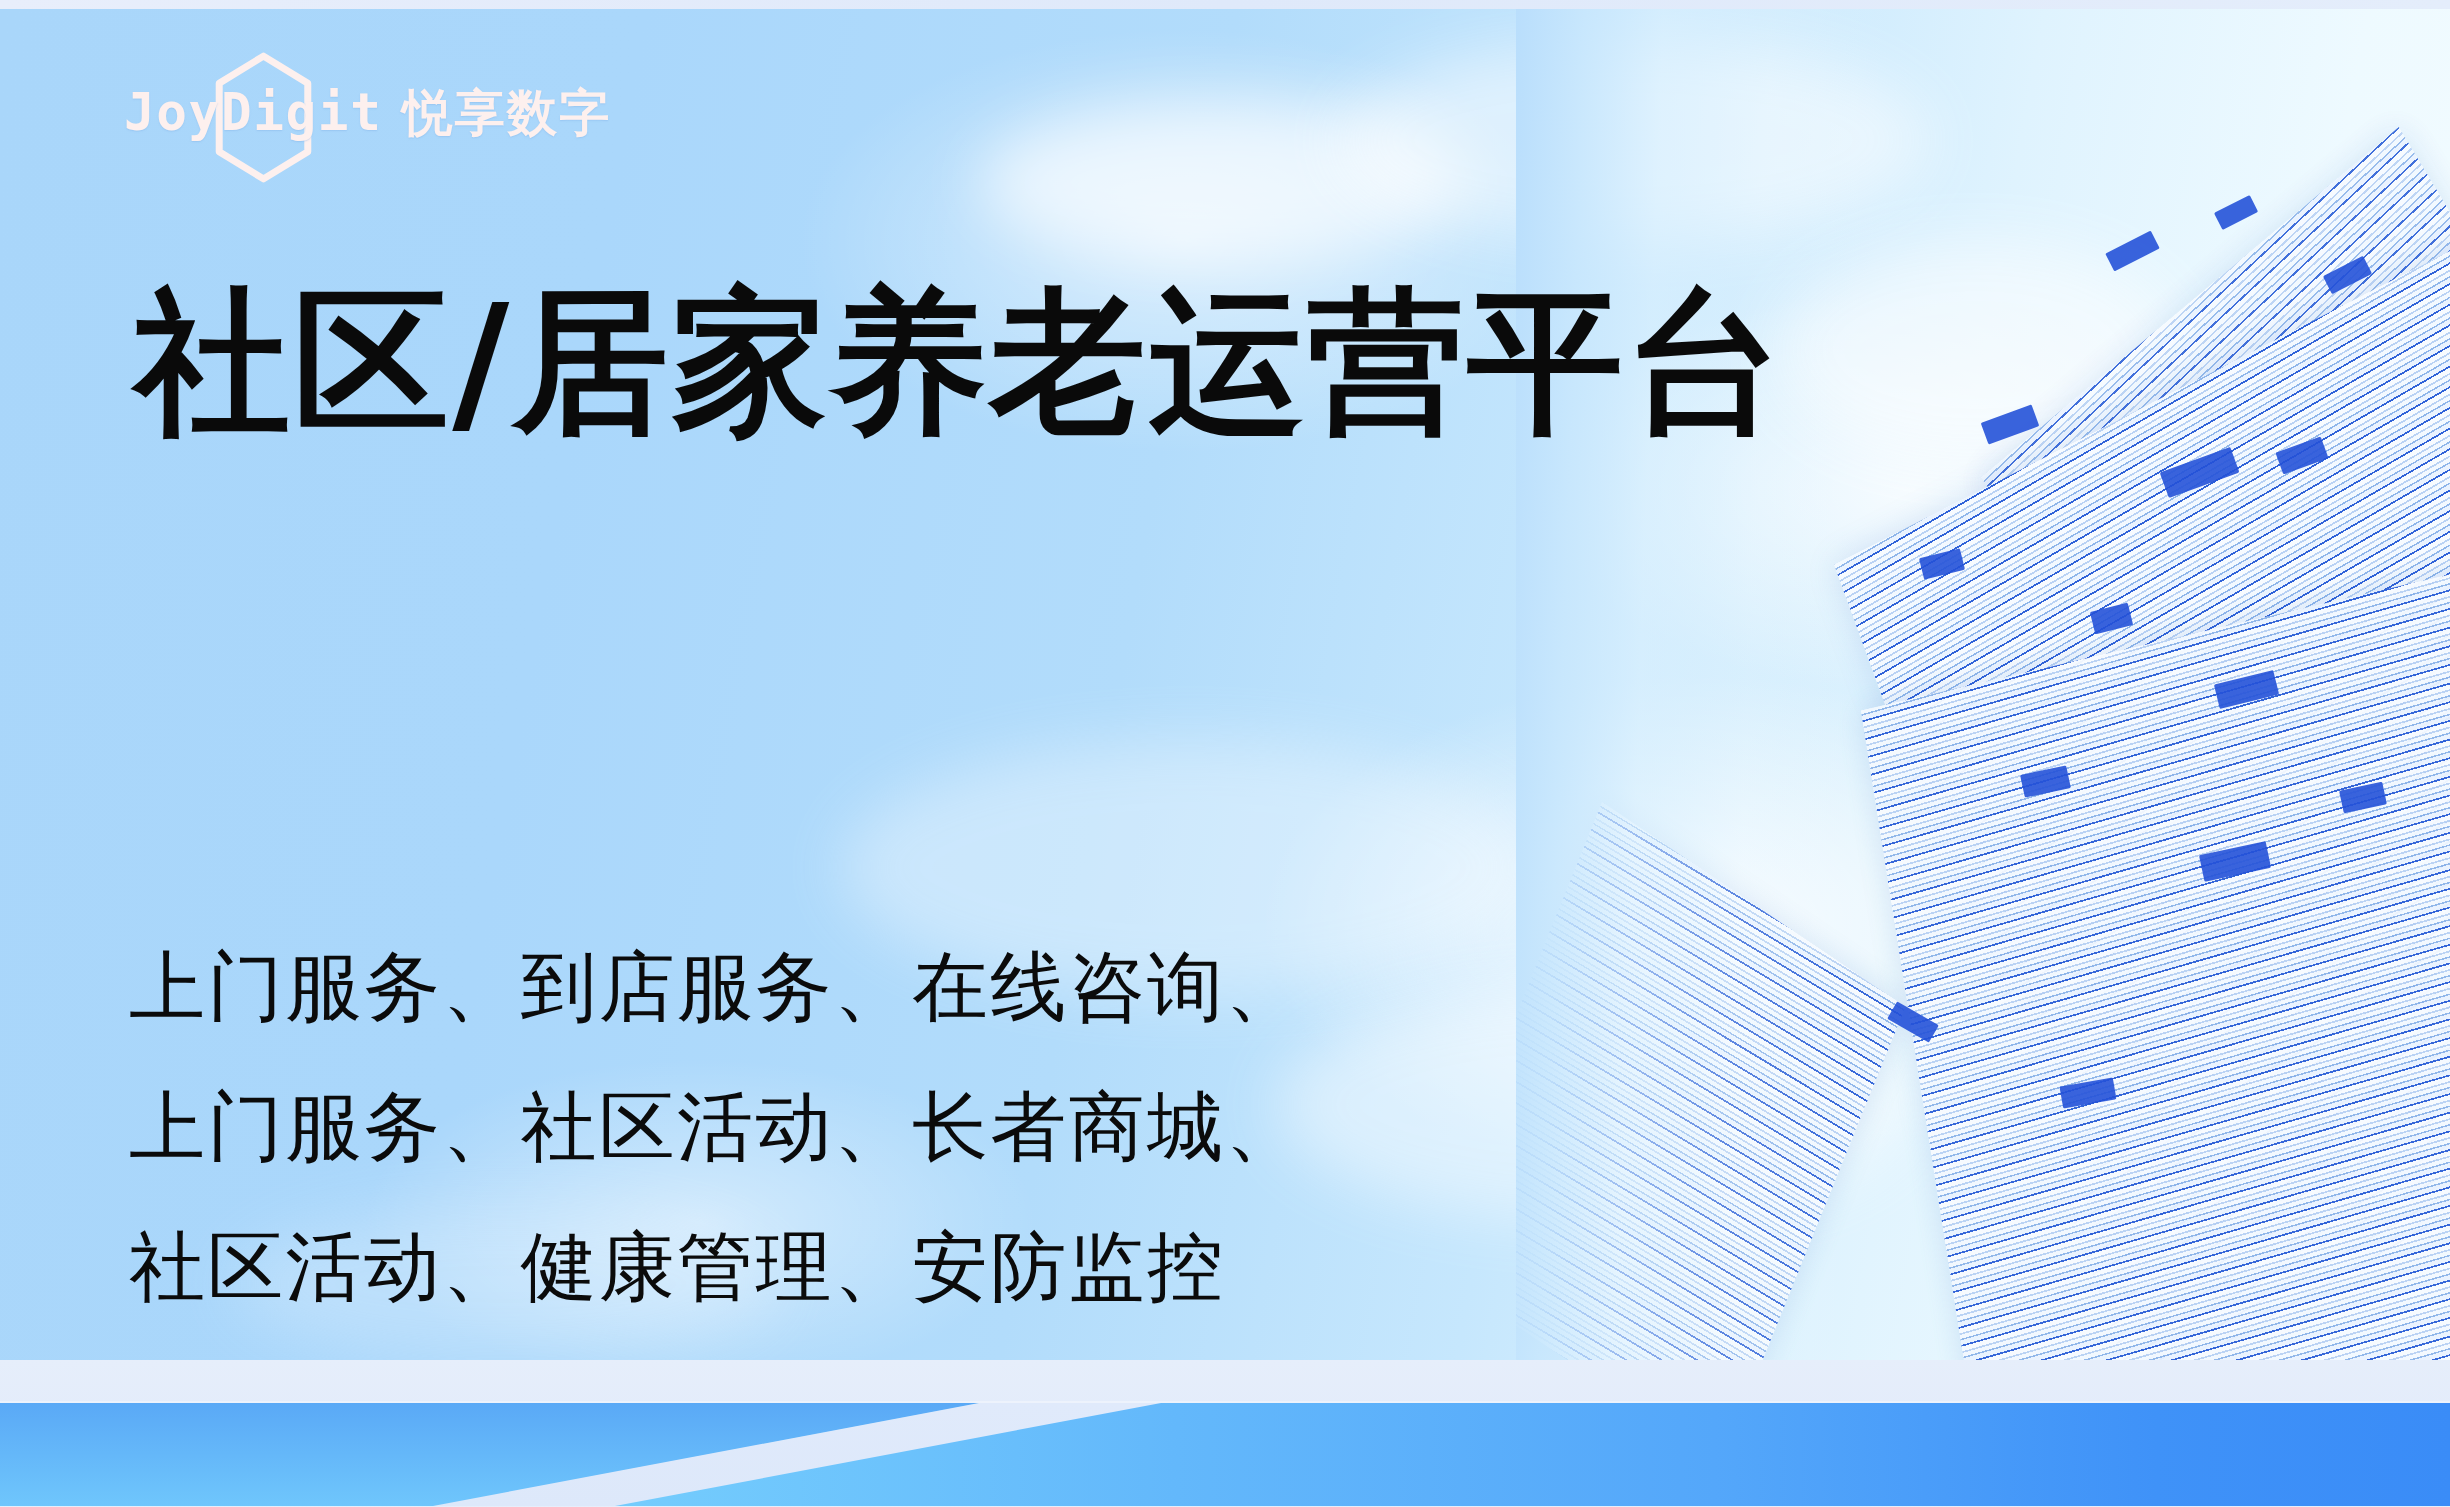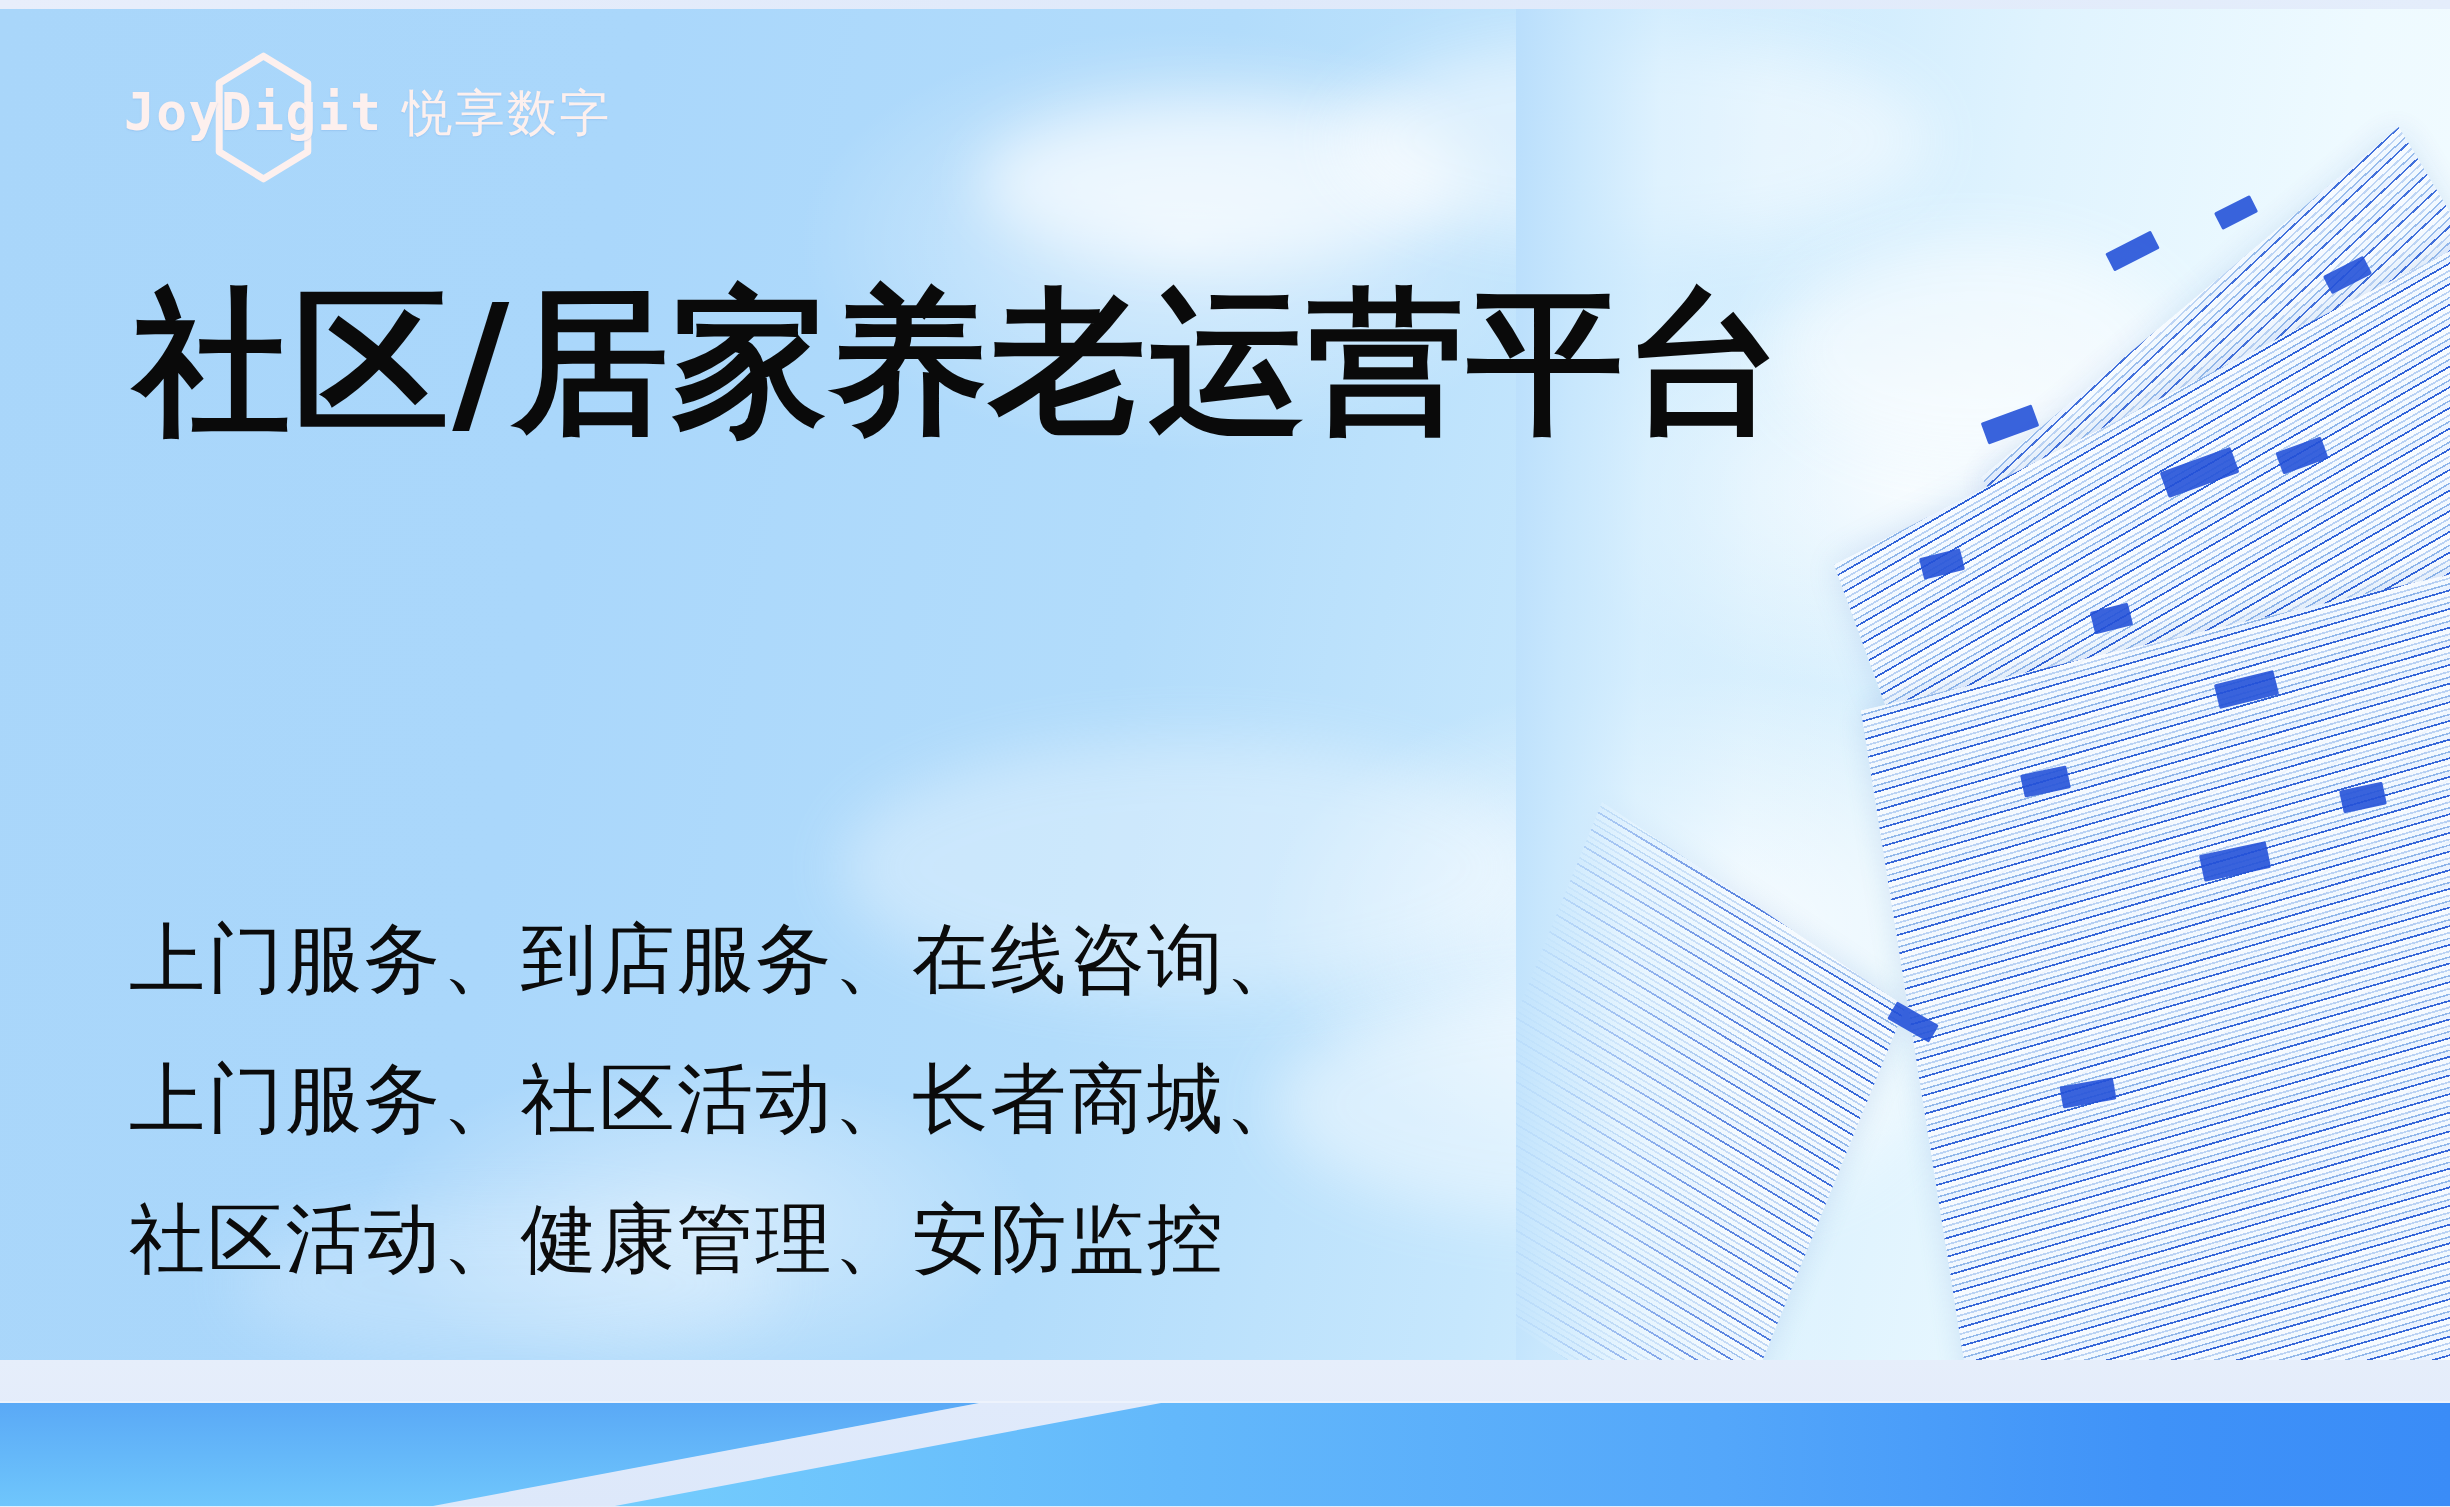--- a/index.html
+++ b/index.html
@@ -162,21 +162,21 @@
     font-family:"DejaVu Sans Mono","Liberation Mono",monospace;
     font-weight:700;
     font-size:51px;
     letter-spacing:1.6px;
     color:#fdf0ee;
     line-height:1;
     text-shadow:0 0.8px 1.6px rgba(120,170,225,.35);
   }
   .logo-cn{
     font-family:"DejaVu Sans","Liberation Sans",sans-serif;
-    font-weight:400;
+    font-weight:700;
     font-size:50px;
     letter-spacing:2.3px;
     color:#fdf0ee;
     line-height:1;
     text-shadow:0 0.8px 1.6px rgba(120,170,225,.35);
   }
 
   
   .headline{
     position:absolute;
@@ -201,21 +201,21 @@
     font-size:61px;
     letter-spacing:3.9px;
     line-height:1;
     color:#14609f;
     white-space:nowrap;
   }
 
   
   .body-lines{
     position:absolute;
-    left:129px; top:889px;
+    left:129px; top:917px;
     z-index:20;
   }
   .body-line{
     font-family:"DejaVu Sans","Liberation Sans",sans-serif;
     font-weight:400;
     font-size:76px;
     line-height:140px;
     letter-spacing:2.3px;
     color:#0b0b0b;
     white-space:nowrap;

